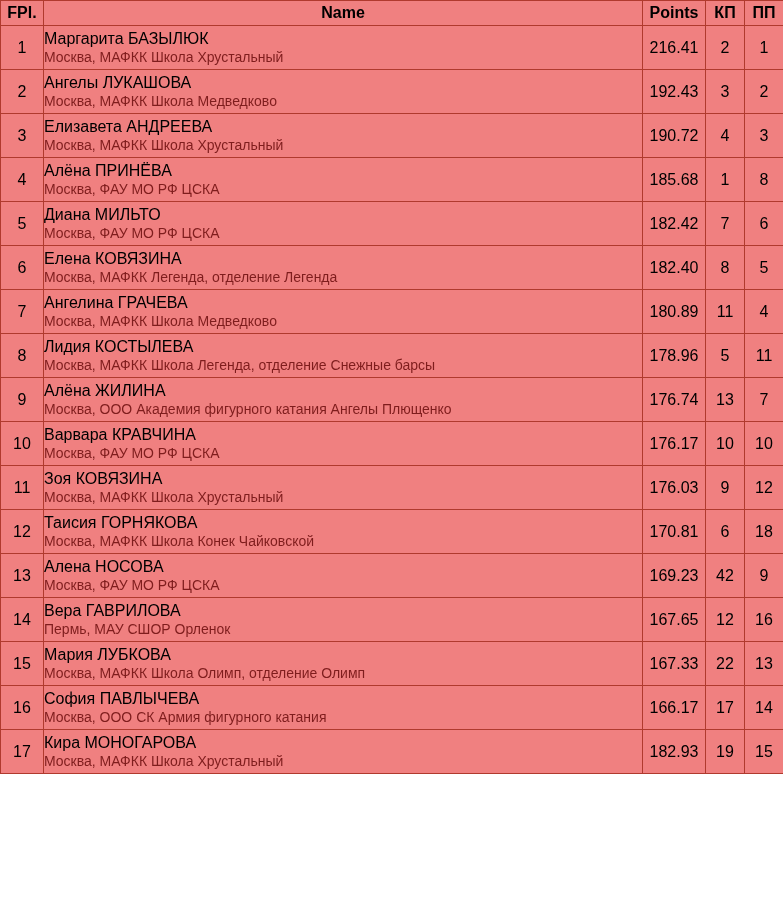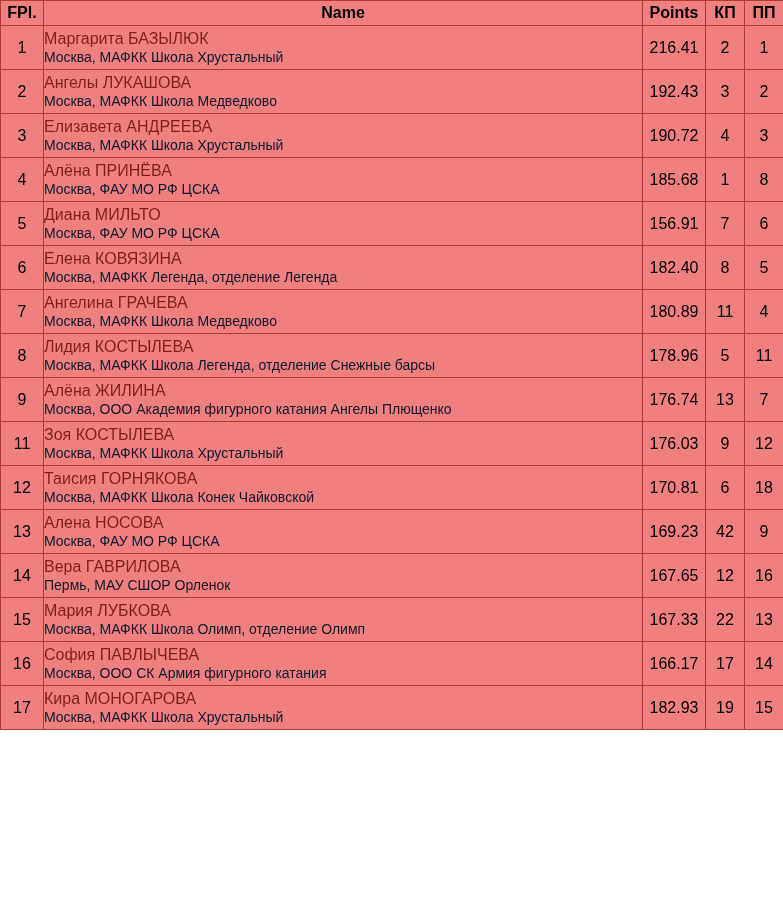--- a/index.html
+++ b/index.html
@@ -53,27 +53,27 @@
   }
   td.points, td.kp, td.pp {
     text-align: center;
     vertical-align: middle;
     font-size: 16px;
     white-space: nowrap;
   }
   .skater-name {
     font-size: 16px;
     line-height: 19px;
-    color: #7f1d1d;
+    color: #000000;
     white-space: nowrap;
   }
   .skater-club {
     font-size: 14px;
     line-height: 18px;
-    color: #0f172a;
+    color: #7f1d1d;
     white-space: nowrap;
   }
   tbody tr { height: 44px; }
 </style>
 </head>
 <body>
 
 <table class="results">
   <thead>
     <tr>
@@ -124,21 +124,21 @@
       <td class="points">185.68</td>
       <td class="kp">1</td>
       <td class="pp">8</td>
     </tr>
     <tr>
       <td class="rank">5</td>
       <td class="name">
         <div class="skater-name">Диана МИЛЬТО</div>
         <div class="skater-club">Москва, ФАУ МО РФ ЦСКА</div>
       </td>
-      <td class="points">156.91</td>
+      <td class="points">182.42</td>
       <td class="kp">7</td>
       <td class="pp">6</td>
     </tr>
     <tr>
       <td class="rank">6</td>
       <td class="name">
         <div class="skater-name">Елена КОВЯЗИНА</div>
         <div class="skater-club">Москва, МАФКК Легенда, отделение Легенда</div>
       </td>
       <td class="points">182.40</td>
@@ -169,23 +169,33 @@
       <td class="rank">9</td>
       <td class="name">
         <div class="skater-name">Алёна ЖИЛИНА</div>
         <div class="skater-club">Москва, ООО Академия фигурного катания Ангелы Плющенко</div>
       </td>
       <td class="points">176.74</td>
       <td class="kp">13</td>
       <td class="pp">7</td>
     </tr>
     <tr>
+      <td class="rank">10</td>
+      <td class="name">
+        <div class="skater-name">Варвара КРАВЧИНА</div>
+        <div class="skater-club">Москва, ФАУ МО РФ ЦСКА</div>
+      </td>
+      <td class="points">176.17</td>
+      <td class="kp">10</td>
+      <td class="pp">10</td>
+    </tr>
+    <tr>
       <td class="rank">11</td>
       <td class="name">
-        <div class="skater-name">Зоя КОСТЫЛЕВА</div>
+        <div class="skater-name">Зоя КОВЯЗИНА</div>
         <div class="skater-club">Москва, МАФКК Школа Хрустальный</div>
       </td>
       <td class="points">176.03</td>
       <td class="kp">9</td>
       <td class="pp">12</td>
     </tr>
     <tr>
       <td class="rank">12</td>
       <td class="name">
         <div class="skater-name">Таисия ГОРНЯКОВА</div>

